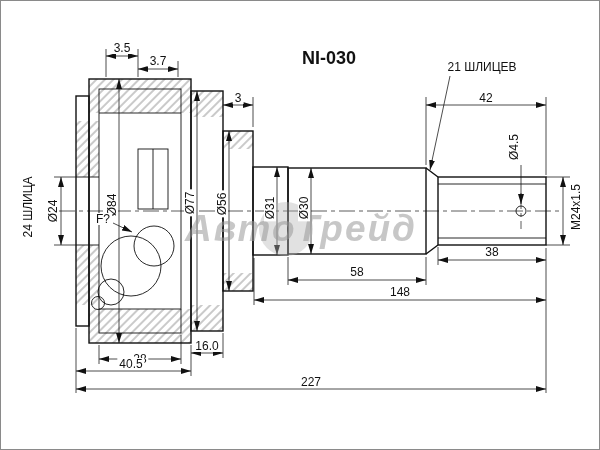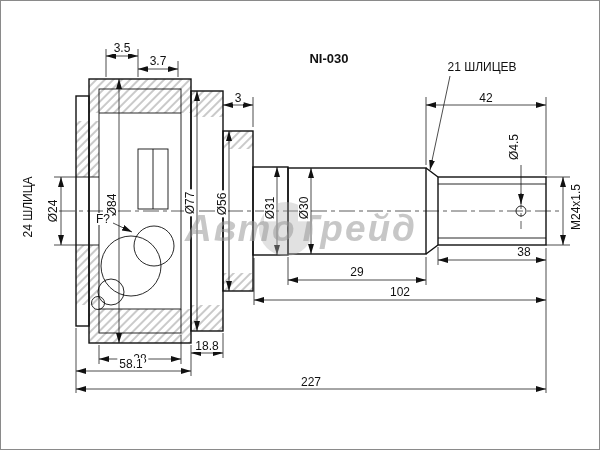--- a/index.html
+++ b/index.html
@@ -8,21 +8,21 @@
     border:1px solid #8a8a8a;box-sizing:border-box;overflow:hidden;
     font-family:"Liberation Sans", sans-serif;
   }
   .stage svg{position:absolute;left:0;top:0;}
   .lbl{
     position:absolute;transform:translate(-50%,-50%);
     font-size:12px;color:#111;white-space:nowrap;line-height:1;
     background:#fff;padding:0 2px;z-index:3;
   }
   .rot{transform:translate(-50%,-50%) rotate(-90deg);}
-  .bold{font-weight:bold;font-size:13px;}
+  .bold{font-weight:bold;font-size:18px;}
   .watermark{
     position:absolute;left:300px;top:228px;transform:translate(-50%,-50%);
     font-size:37px;font-weight:bold;font-style:italic;letter-spacing:2px;
     color:#9a9a9a;opacity:0.55;background:transparent;z-index:2;white-space:nowrap;
   }
 </style>
 </head>
 <body>
 
 <div class="stage">
@@ -145,22 +145,22 @@
   <span class="lbl rot" style="left:111px;top:204px;">Ø84</span>
   <span class="lbl rot" style="left:189px;top:202px;">Ø77</span>
   <span class="lbl rot" style="left:221px;top:203px;">Ø56</span>
   <span class="lbl rot" style="left:269px;top:207px;">Ø31</span>
   <span class="lbl rot" style="left:303px;top:207px;">Ø30</span>
   <span class="lbl rot" style="left:513px;top:146px;">Ø4.5</span>
   <span class="lbl rot" style="left:575px;top:206px;">M24x1.5</span>
 
   <span class="lbl" style="left:102px;top:218px;">F?</span>
 
-  <span class="lbl" style="left:356px;top:271px;">29</span>
-  <span class="lbl" style="left:491px;top:251px;margin-left:32px;">38</span>
-  <span class="lbl" style="left:399px;top:291px;">102</span>
+  <span class="lbl" style="left:356px;top:271px;">58</span>
+  <span class="lbl" style="left:491px;top:251px;">38</span>
+  <span class="lbl" style="left:399px;top:291px;">148</span>
   <span class="lbl" style="left:139px;top:358px;text-align:center;">28</span>
-  <span class="lbl" style="left:206px;top:345px;">18.8</span>
-  <span class="lbl" style="left:130px;top:363px;">58.1</span>
+  <span class="lbl" style="left:206px;top:345px;">16.0</span>
+  <span class="lbl" style="left:130px;top:363px;">40.5</span>
   <span class="lbl" style="left:310px;top:381px;">227</span>
 
   <span class="watermark">АвтоТрейд</span>
 </div>
 
 </body></html>

